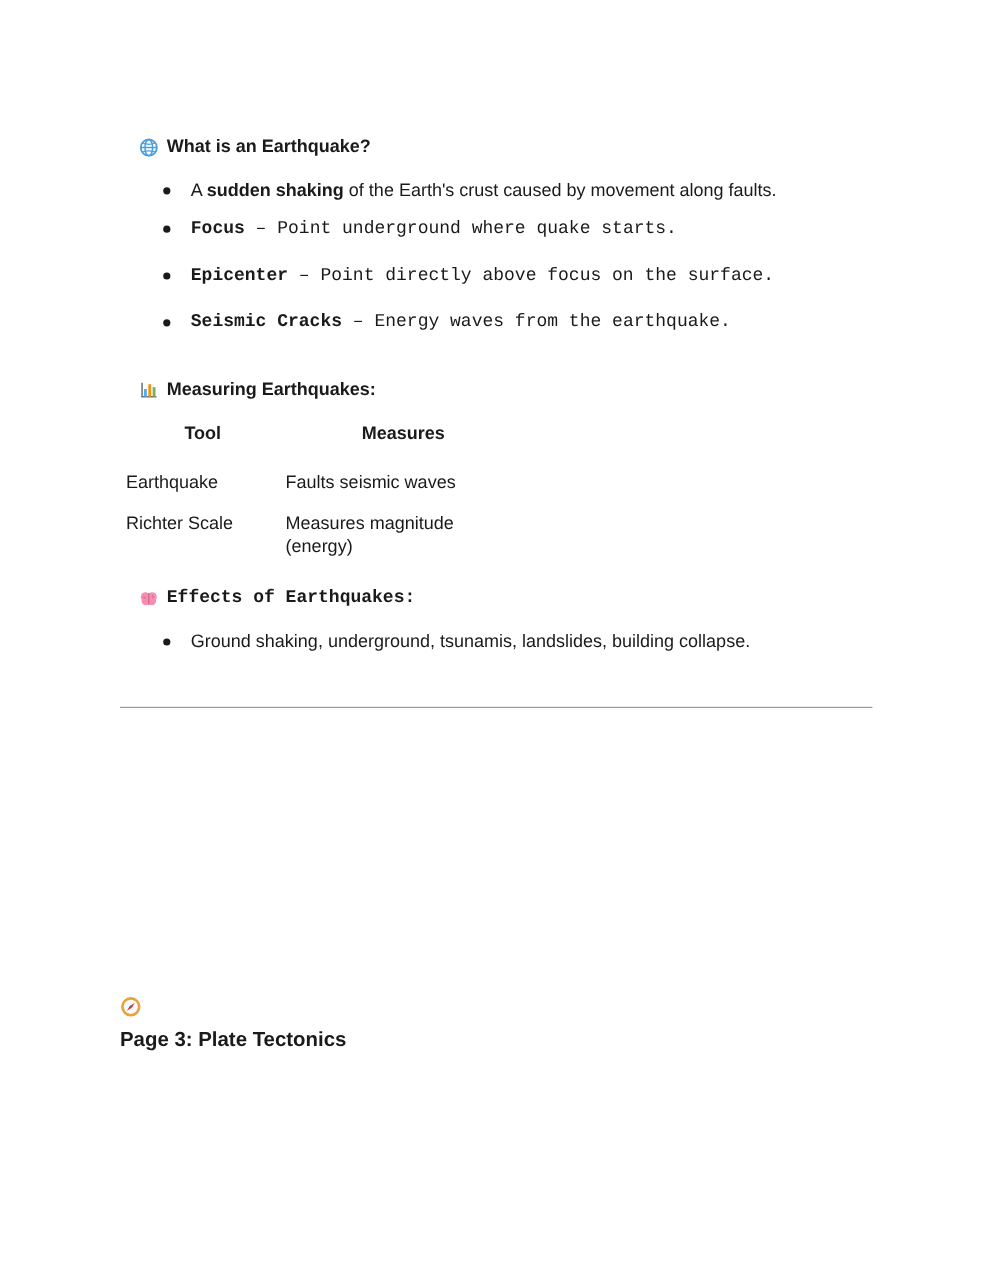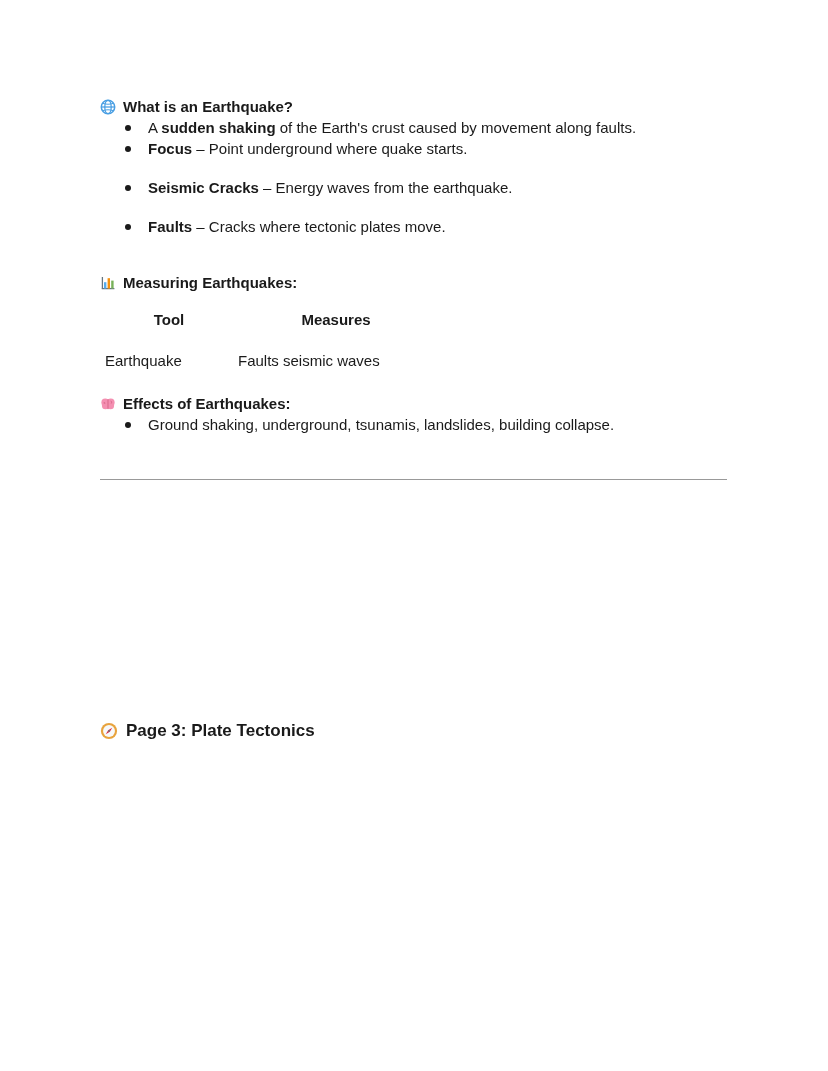--- a/index.html
+++ b/index.html
@@ -18,54 +18,54 @@
   .content {
     padding: 97px 101px 0 100px;
   }
   .sec-heading {
     display: flex;
     align-items: center;
     gap: 7px;
     font-size: 15px;
     font-weight: bold;
     line-height: 20px;
-    margin: 0;
+    margin: 16px;
   }
   .icon {
     display: inline-flex;
     width: 16px;
     height: 16px;
     flex: 0 0 auto;
   }
   .icon svg { width: 100%; height: 100%; display: block; }
 
   ul.bullets {
     list-style: none;
-    margin: 1px;
+    margin: 12px;
     padding: 0 0 0 24px;
   }
   ul.bullets li {
     display: flex;
     align-items: flex-start;
     font-size: 15px;
     line-height: 20px;
     margin: 0 0 19px 0;
   }
   ul.bullets li:last-child { margin-bottom: 0; }
   .dot {
     width: 6px;
     height: 6px;
     border-radius: 50%;
     background: #1a1a1a;
     margin: 7px 17px 0 0;
     flex: 0 0 auto;
   }
   .mt-list   { margin-top: 17px; }
   .mt-sec    { margin-top: 36px; }
-  .mt-sec-sm { margin-top: 16px; }
+  .mt-sec-sm { margin-top: 16px; font-family: Liberation Mono, monospace; }
 
   table.doc-table {
     border-collapse: collapse;
     margin-top: 17px;
     table-layout: fixed;
   }
   table.doc-table th {
     width: 138px;
     font-size: 15px;
     font-weight: bold;
@@ -85,26 +85,26 @@
   table.doc-table td.col-tool { padding-left: 5px; }
 
   .divider {
     border: none;
     border-top: 1px solid #999999;
     margin: 44px 0 0 0;
     width: 627px;
   }
   .footer-heading {
     display: flex;
-    align-items: center;
     gap: 8px;
     font-size: 17px;
     font-weight: bold;
     line-height: 22px;
     margin: 240px 0 17px 0;
+    flex-direction: column;
   }
   .footer-heading .icon { width: 18px; height: 18px; }
 </style>
 </head>
 <body>
 
 <div class="content">
 
   <h3 class="sec-heading">
     <span class="icon">
@@ -125,25 +125,25 @@
     </li>
   </ul>
 
   <ul class="bullets mt-sec-sm">
     <li>
       <span class="dot"></span>
       <span><b>Focus</b><span> – Point underground where quake starts.</span></span>
     </li>
     <li>
       <span class="dot"></span>
+      <span><b>Epicenter</b><span> – Point directly above focus on the surface.</span></span>
+    </li>
+    <li>
+      <span class="dot"></span>
       <span><b>Seismic Cracks</b><span> – Energy waves from the earthquake.</span></span>
-    </li>
-    <li>
-      <span class="dot"></span>
-      <span><b>Faults</b><span> – Cracks where tectonic plates move.</span></span>
     </li>
   </ul>
 
   <h3 class="sec-heading mt-sec">
     <span class="icon">
       <svg viewBox="0 0 20 20">
         <line x1="3" y1="2.5" x2="3" y2="17" stroke="#66757f" stroke-width="1.6"></line>
         <line x1="2.2" y1="17" x2="18" y2="17" stroke="#66757f" stroke-width="1.6"></line>
         <rect x="5" y="9" width="3" height="8" fill="#55acee"></rect>
         <rect x="9.5" y="4" width="3" height="13" fill="#f4900c"></rect>
@@ -157,20 +157,25 @@
       <tr>
         <th>Tool</th>
         <th class="col-measures">Measures</th>
       </tr>
     </thead>
     <tbody>
       <tr>
         <td class="col-tool">Earthquake</td>
         <td>Faults seismic waves</td>
       </tr>
+      <tr>
+        <td class="col-tool">Richter Scale</td>
+        <td>Measures magnitude
+(energy)</td>
+      </tr>
     </tbody>
   </table>
 
   <h3 class="sec-heading mt-sec-sm">
     <span class="icon">
       <svg viewBox="0 0 20 20">
         <circle cx="6.5" cy="8" r="4.8" fill="#f48fb1"></circle>
         <circle cx="13.5" cy="8" r="4.8" fill="#f48fb1"></circle>
         <circle cx="6.8" cy="12.2" r="4.4" fill="#f48fb1"></circle>
         <circle cx="13.2" cy="12.2" r="4.4" fill="#f48fb1"></circle>

